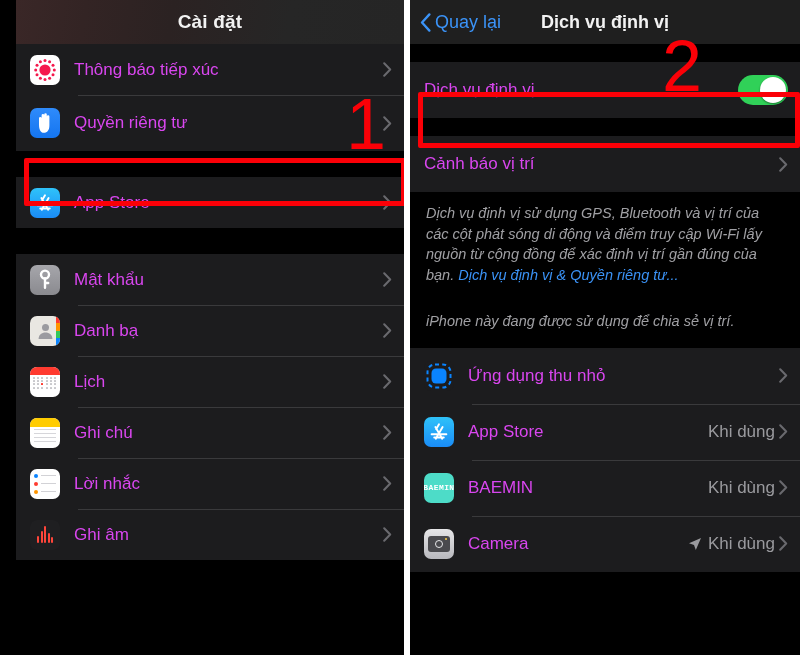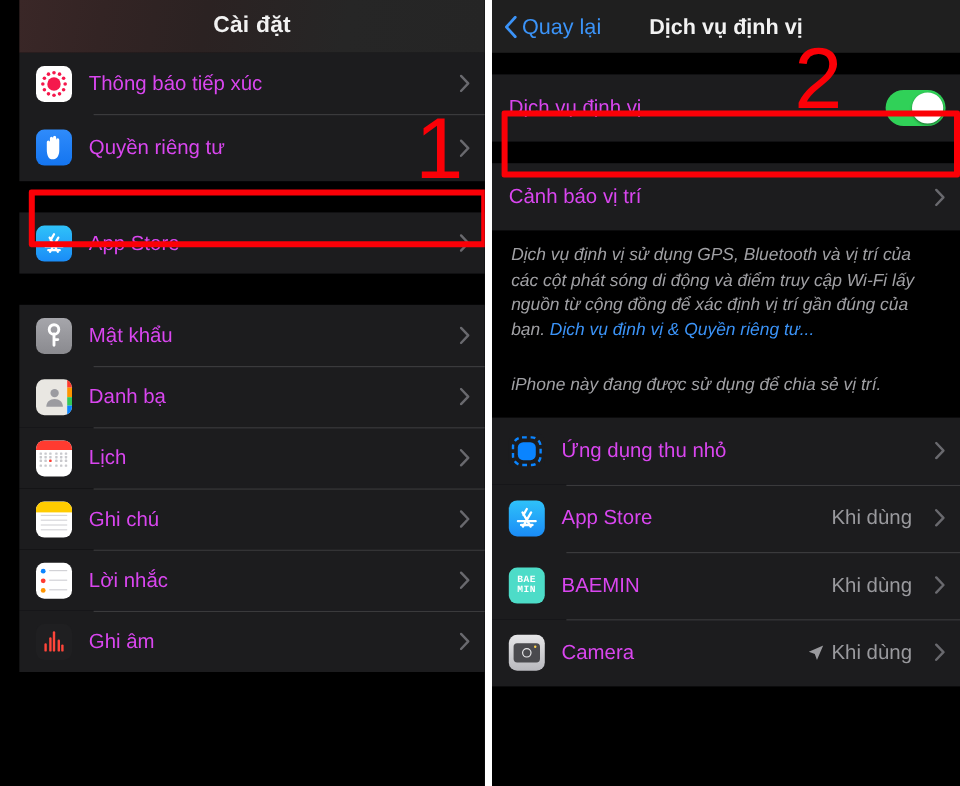--- a/index.html
+++ b/index.html
@@ -52,21 +52,21 @@
   .row {
     position: relative; display: flex; align-items: center;
     background: #1c1c1e; height: 51px; padding-left: 14px; padding-right: 12px;
   }
   .row.tall { height: 56px; }
   .row.sep::before {
     content: ""; position: absolute; left: 62px; right: 0; top: 0;
     height: 1px; background: #3a3a3c;
   }
   .row-label { color: #d946ef; font-size: 17px; flex: 1; white-space: nowrap; }
-  .row-value { color: #9a9a9e; font-size: 17px; margin-right: 19px; white-space: nowrap; }
+  .row-value { color: #9a9a9e; font-size: 17px; margin-right: 4px; white-space: nowrap; }
   .chev {
     width: 9px; height: 15px; flex: none; opacity:.95;
   }
   .chev svg { display: block; }
 
   
   .icon {
     width: 30px; height: 30px; border-radius: 7px; flex: none; margin-right: 14px;
     position: relative; overflow: hidden;
   }
@@ -103,21 +103,21 @@
   .ic-rem { background: #ffffff; padding:5px 4px; display:flex;flex-direction:column;justify-content:space-between;}
   .ic-rem .li{display:flex;align-items:center;gap:3px;}
   .ic-rem .li b{width:4px;height:4px;border-radius:50%;display:block;}
   .ic-rem .li u{flex:1;height:1.4px;background:#d2d2d6;display:block;text-decoration:none;}
   
   .ic-voice { background:#1f1f21; display:flex;align-items:flex-end;justify-content:center;gap:1.5px;padding-bottom:7px;}
   .ic-voice i{width:2px;background:#ff453a;border-radius:1px;display:block;}
   
   .ic-clip { background:#1c1c1e; display:flex;align-items:center;justify-content:center;}
   
-  .ic-baemin{background:#4ddcc8;display:flex;align-items:center;justify-content:center;flex-direction:column;line-height:1;}
+  .ic-baemin{background:#4ddcc8;display:flex;align-items:center;justify-content:center;flex-direction:row;line-height:1;}
   .ic-baemin span{font-family:"Liberation Mono","DejaVu Sans Mono",monospace;font-size:8px;font-weight:700;color:#fff;letter-spacing:.4px;}
   
   .ic-camera{background:linear-gradient(180deg,#e6e6e8,#b8b8bd);display:flex;align-items:center;justify-content:center;}
   .cam-body{width:22px;height:16px;background:#4a4a4e;border-radius:3px;position:relative;display:flex;align-items:center;justify-content:center;}
   .cam-lens{width:8px;height:8px;border-radius:50%;border:1.6px solid #e8e8ea;}
   .cam-flash{position:absolute;right:2.5px;top:2px;width:2px;height:2px;border-radius:50%;background:#ffd34d;}
 
   
   .toggle {
     width: 50px; height: 30px; border-radius: 16px; background: #30d158;

